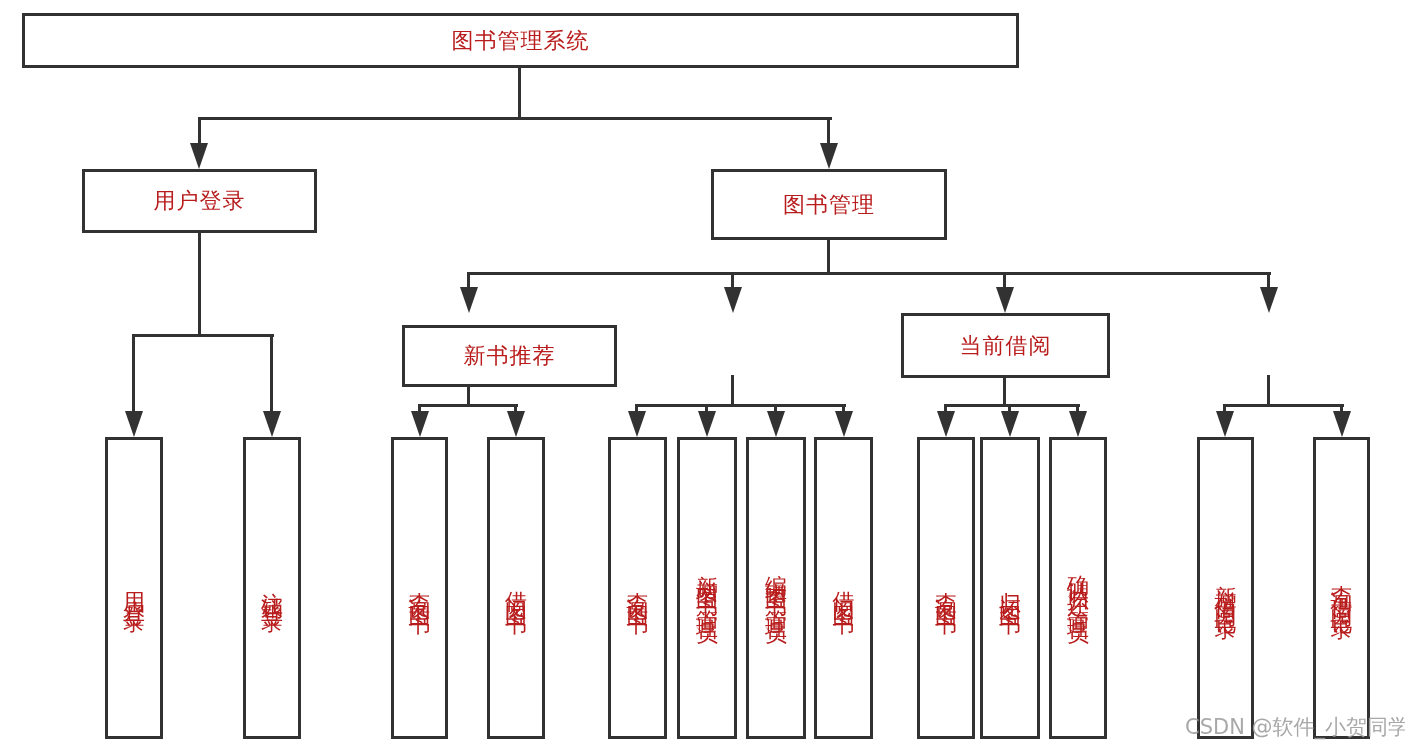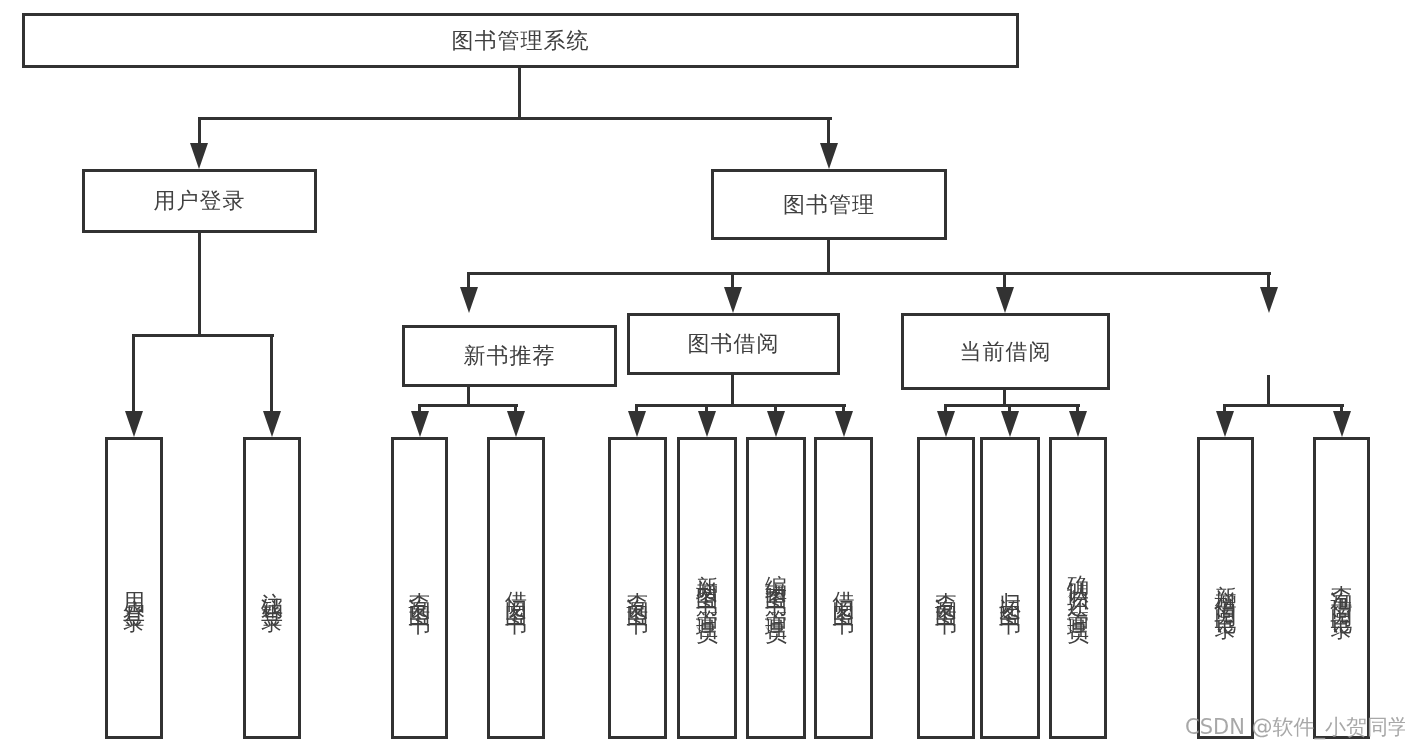--- a/index.html
+++ b/index.html
@@ -15,21 +15,21 @@
     overflow: hidden;
   }
   .box {
     position: absolute;
     box-sizing: border-box;
     border: 3px solid #323232;
     background: #ffffff;
     display: flex;
     align-items: center;
     justify-content: center;
-    color: #404040;
+    color: #b91c1c;
     font-size: 22px;
     letter-spacing: 1px;
     z-index: 2;
   }
   .leaf span {
     writing-mode: vertical-rl;
     text-orientation: mixed;
     letter-spacing: 7px;
     line-height: 1;
   }
@@ -102,24 +102,21 @@
     <div class="arw" style="left:724px; top:287px;"></div>
     <div class="v" style="left:1003px; top:272px; height:20px;"></div>
     <div class="arw" style="left:996px; top:287px;"></div>
     <div class="v" style="left:1267px; top:272px; height:20px;"></div>
     <div class="arw" style="left:1260px; top:287px;"></div>
   </div>
 
   <div class="box" style="left:362px; top:325px; width:215px; height:62px;margin-left:40px;">
     <span>新书推荐</span>
   </div>
-  <div class="box" style="left:627px; top:313px; width:213px; height:62px;">
-    <span>图书借阅</span>
-  </div>
-  <div class="box" style="left:901px; top:313px; width:209px; height:77px;">
+  <div class="box" style="left:901px; top:313px; width:209px; height:65px;">
     <span>当前借阅</span>
   </div>
 
   <div>
     <div class="v" style="left:467px; top:375px; height:32px;"></div>
     <div class="h" style="left:418px; top:404px; width:100px;"></div>
     <div class="v" style="left:418px; top:404px; height:12px;"></div>
     <div class="arw" style="left:411px; top:411px;"></div>
     <div class="v" style="left:514px; top:404px; height:12px;"></div>
     <div class="arw" style="left:507px; top:411px;"></div>

